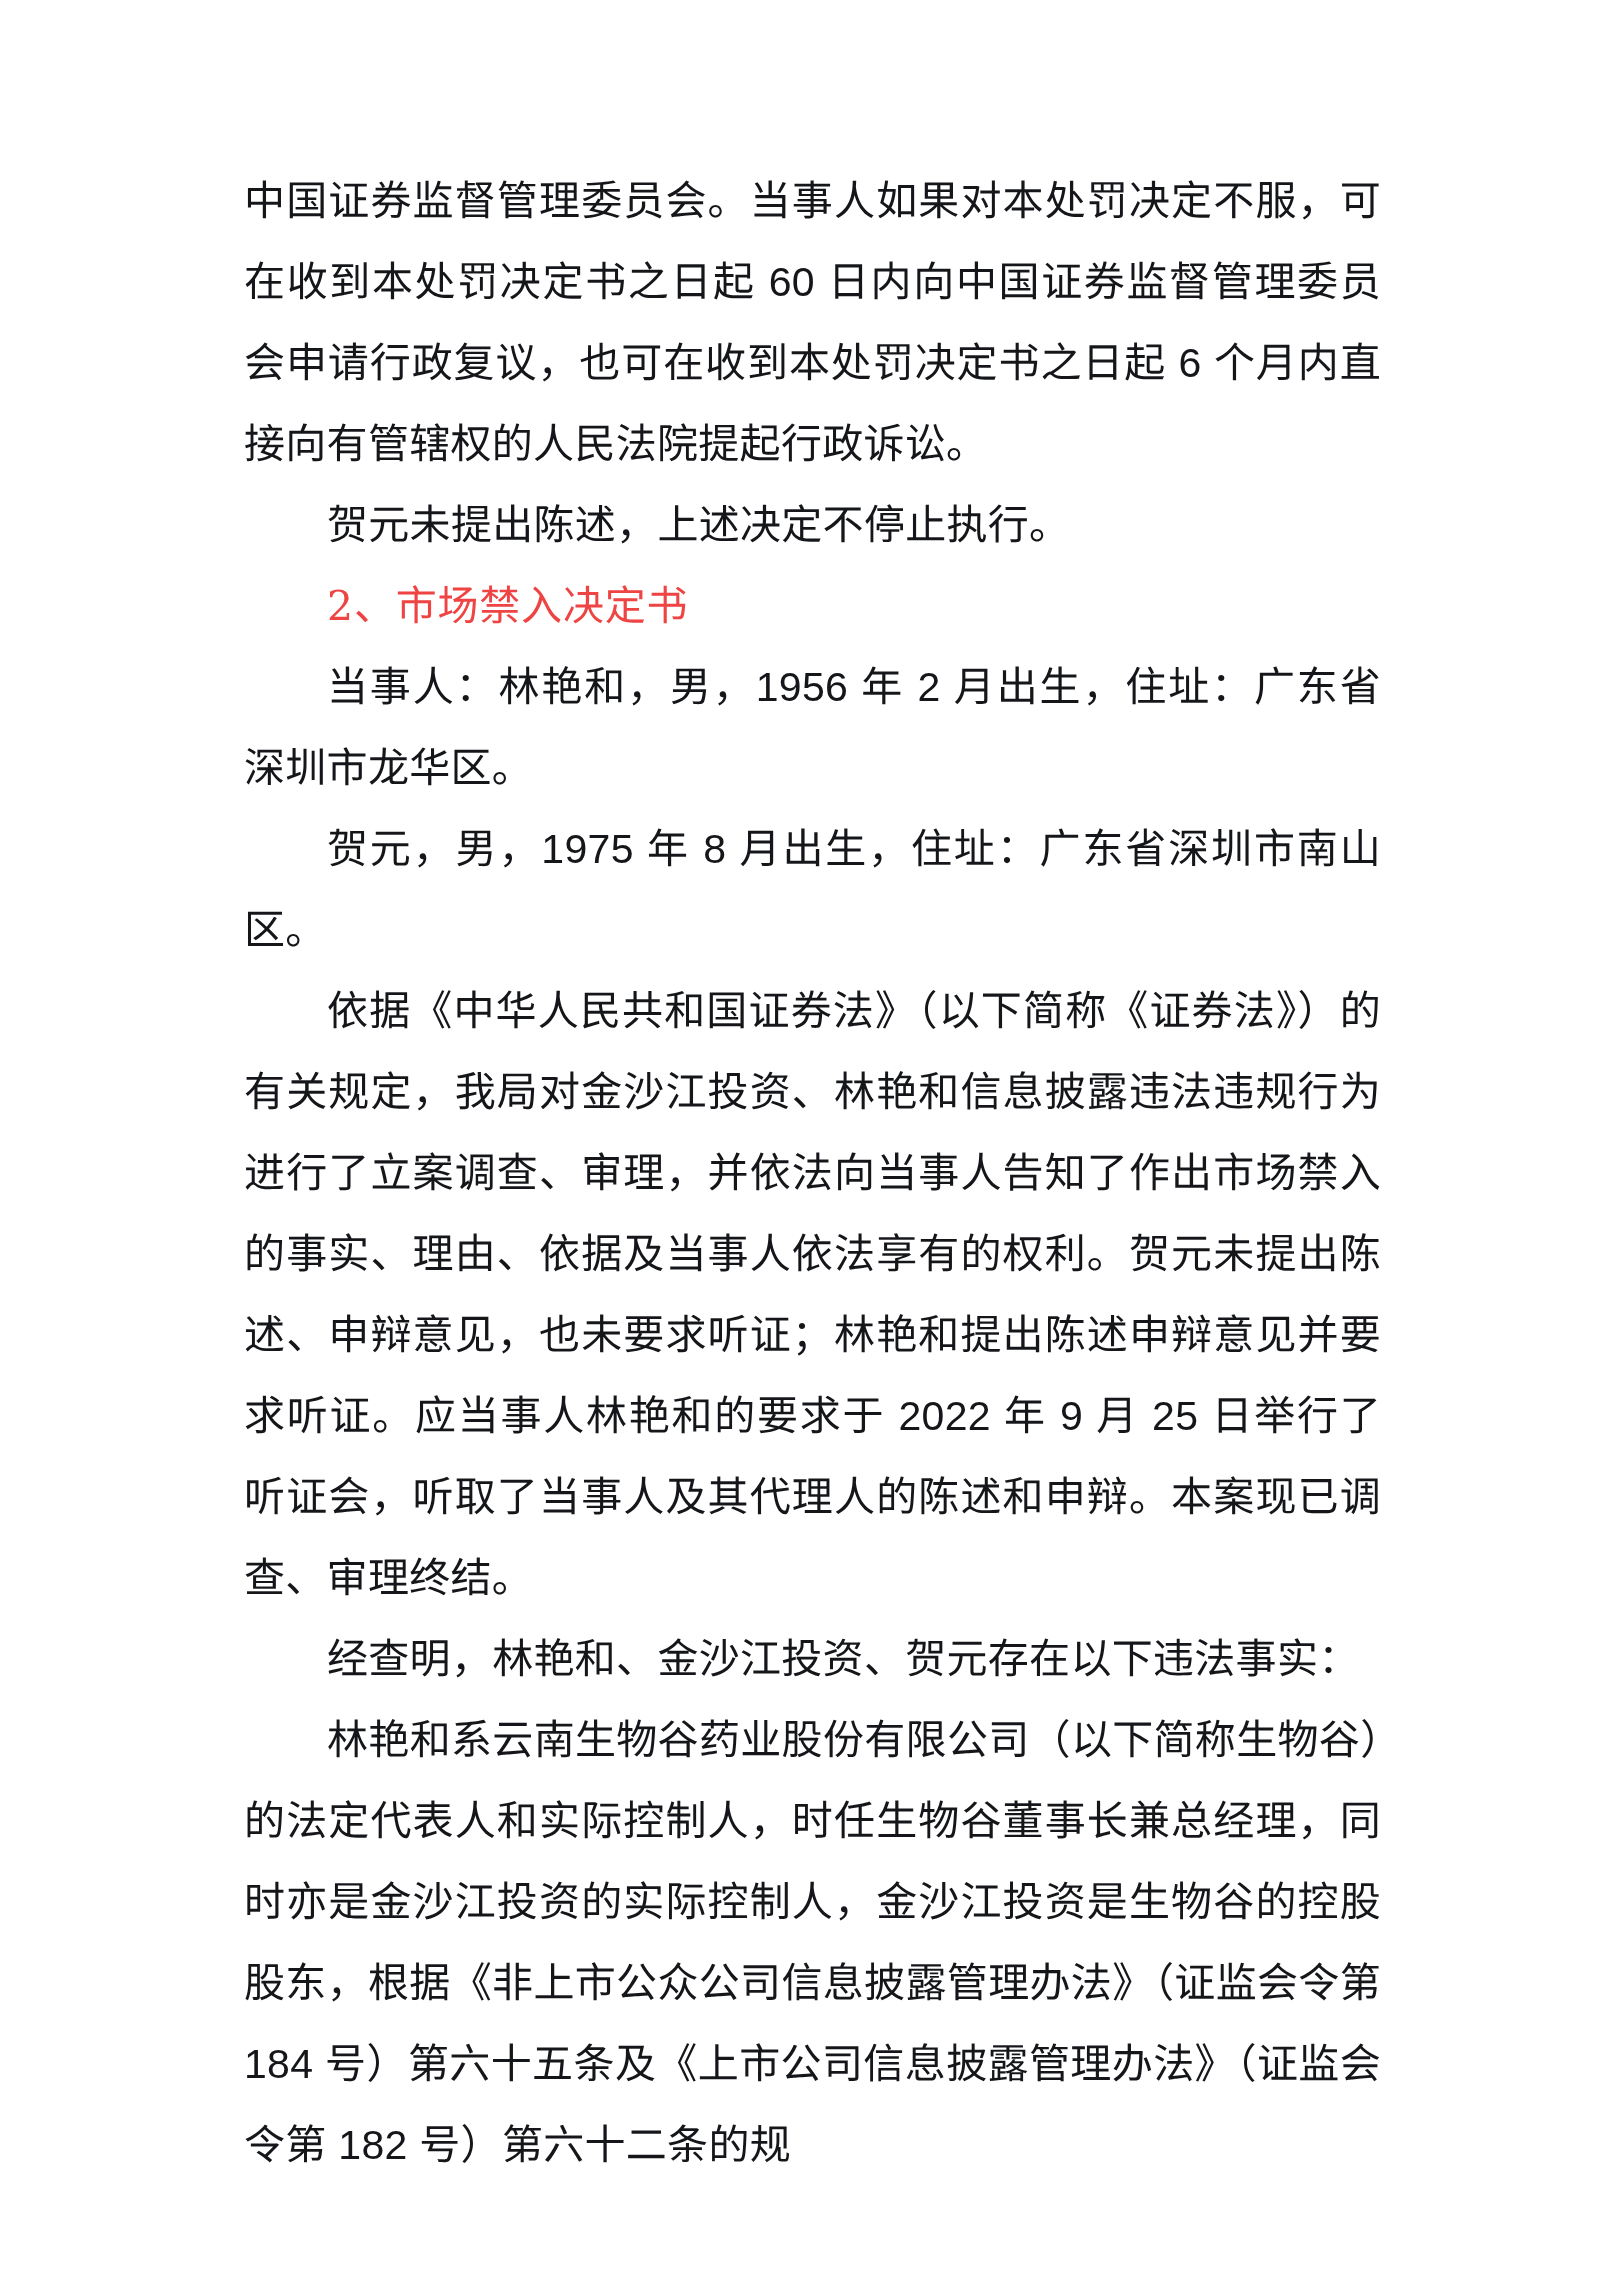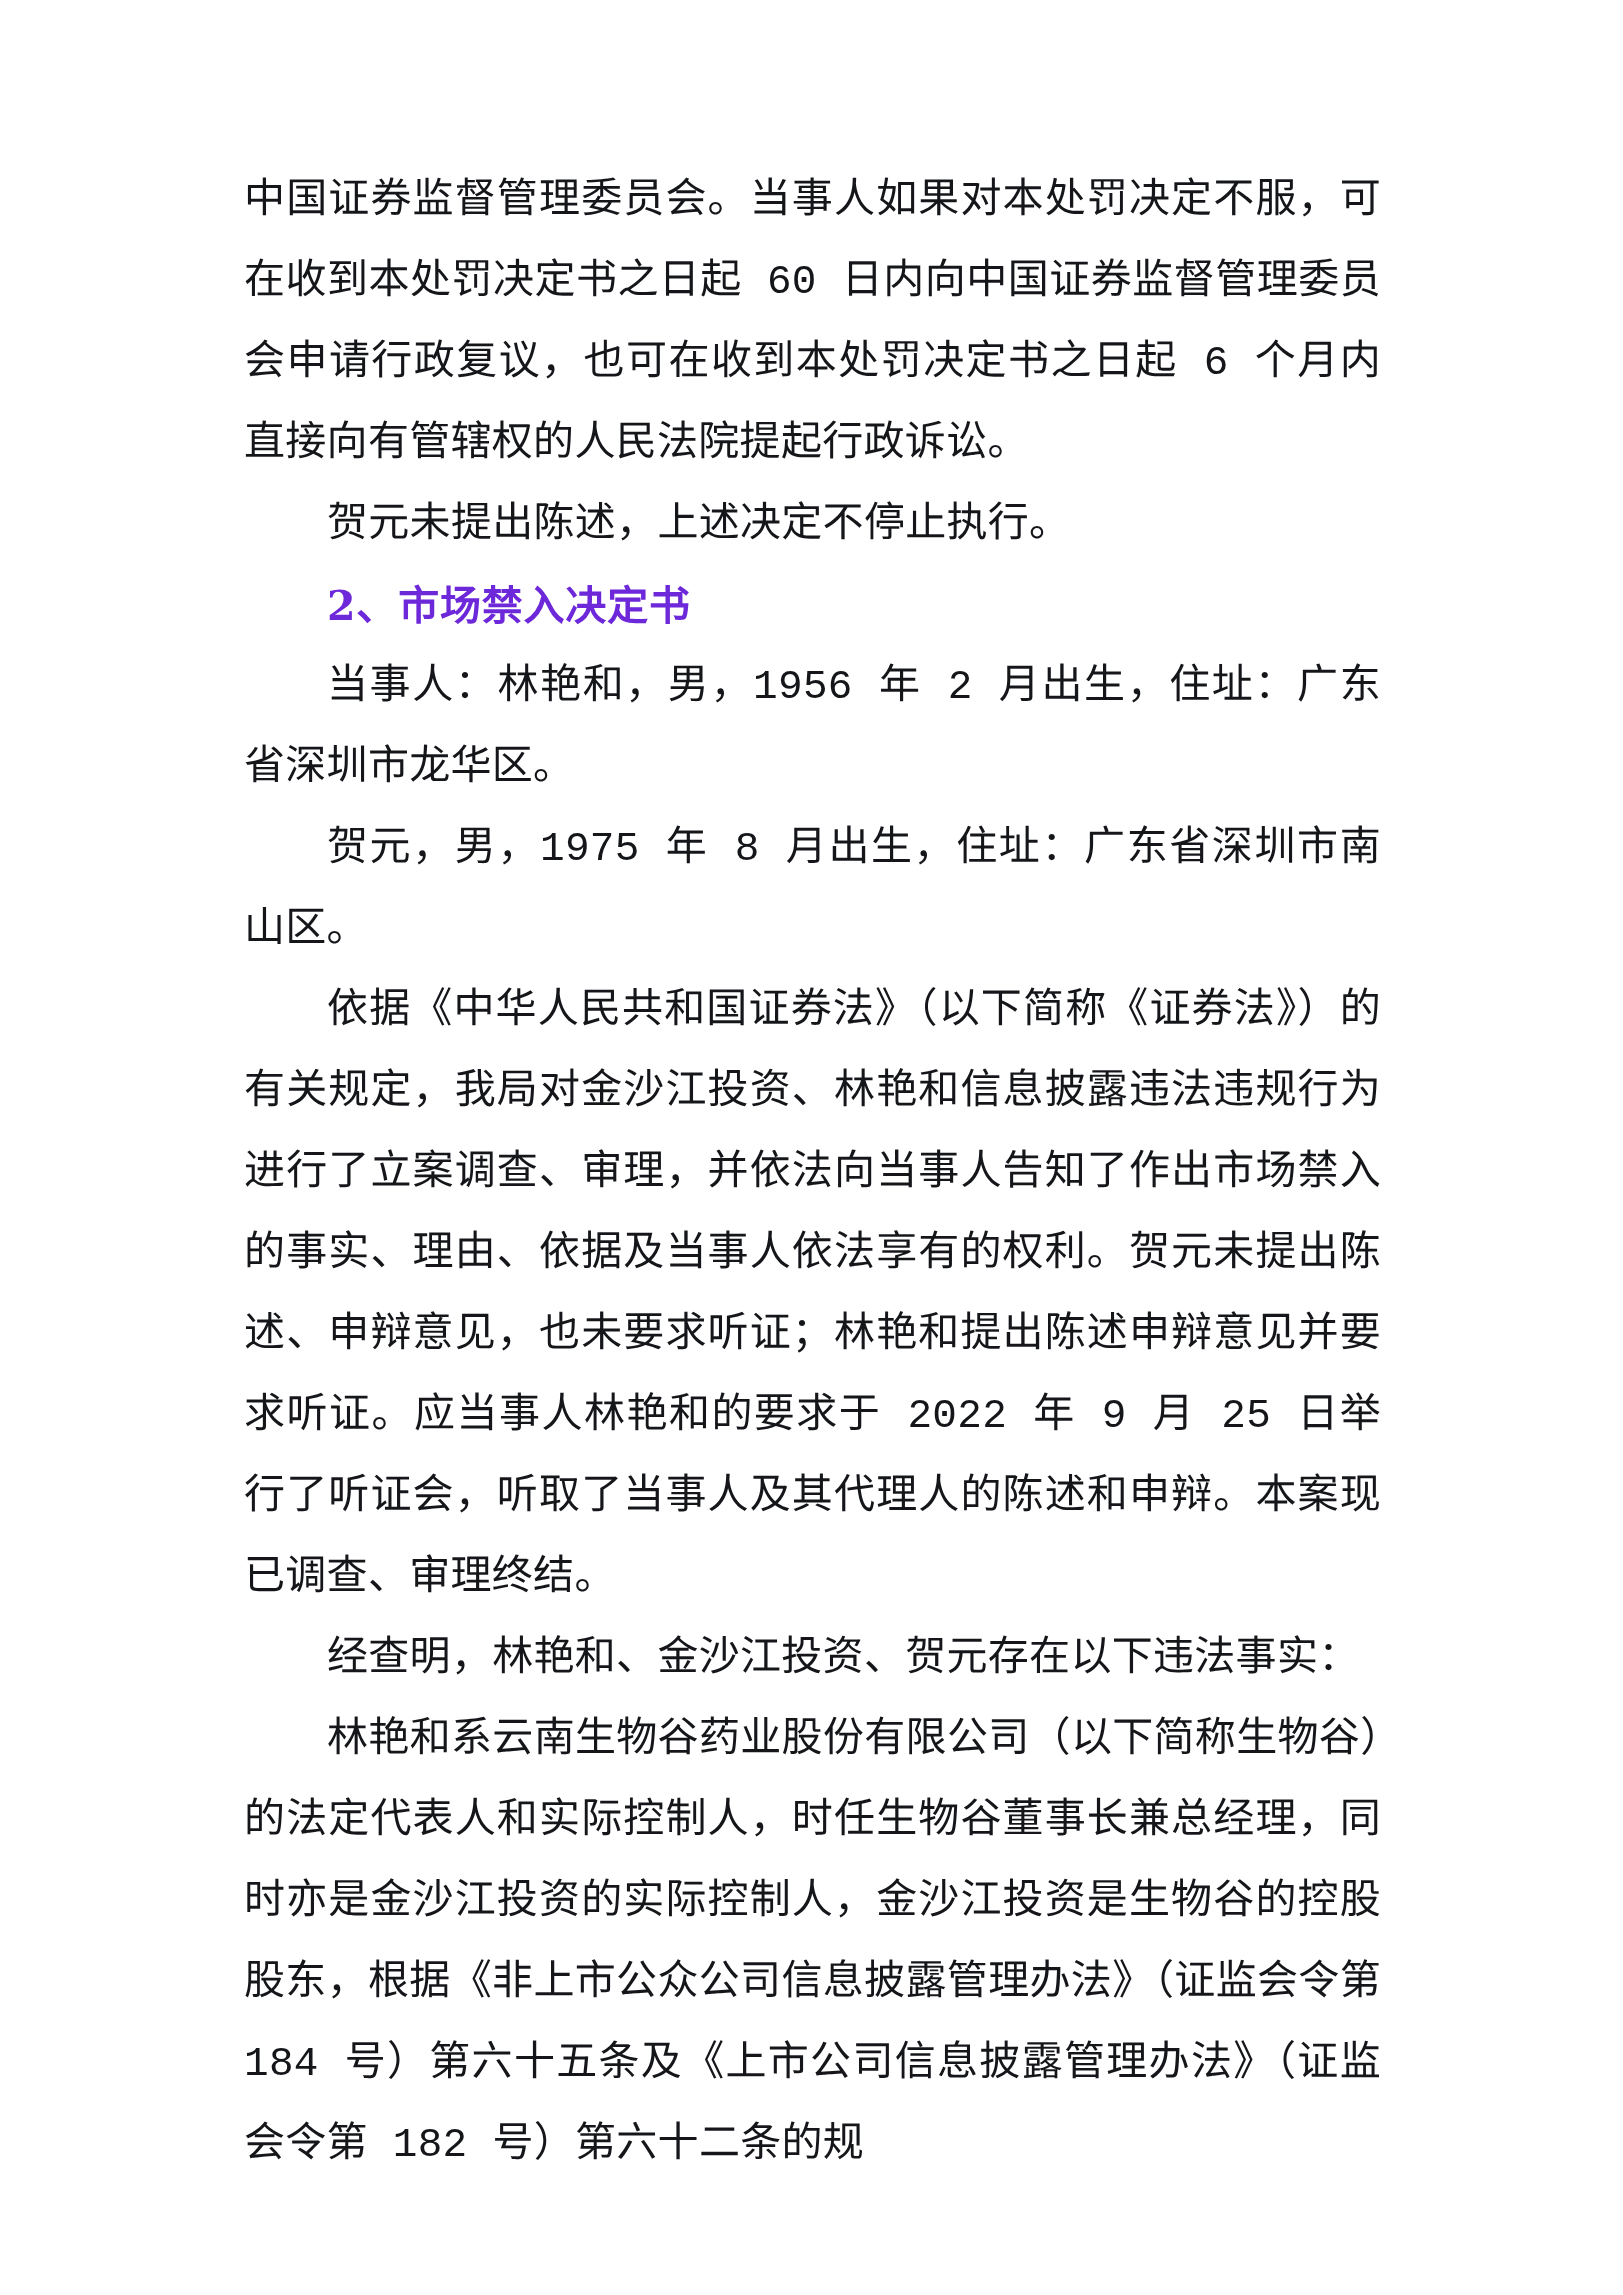--- a/index.html
+++ b/index.html
@@ -20,21 +20,21 @@
 
   .doc-body {
     position: absolute;
     left: 244px;
     top: 161px;
     width: 1137px;
   }
 
   
   .para {
-    font-family: Liberation Mono, monospace;
+    font-family: Liberation Sans, sans-serif;
     font-size: 41px;
     line-height: 81px;
     color: #14161a;
     text-align: justify;
     text-justify: inter-character;
     text-indent: 83px;
     margin: 0;
     letter-spacing: 0.3px;
     word-break: break-all;
     -webkit-font-smoothing: antialiased;
@@ -42,22 +42,22 @@
 
   
   .para + .para {
     margin-top: 0;
   }
 
   .heading {
     font-family: "DejaVu Serif", "Liberation Serif", serif;
     font-size: 41px;
     line-height: 81px;
-    color: #6d28d9;
-    font-weight: 700;
+    color: #ef4444;
+    font-weight: 400;
     text-indent: 83px;
     margin: 0;
     letter-spacing: 0.8px;
   }
 </style>
 </head>
 <body>
 
 <div class="page">
   <div class="doc-body">

